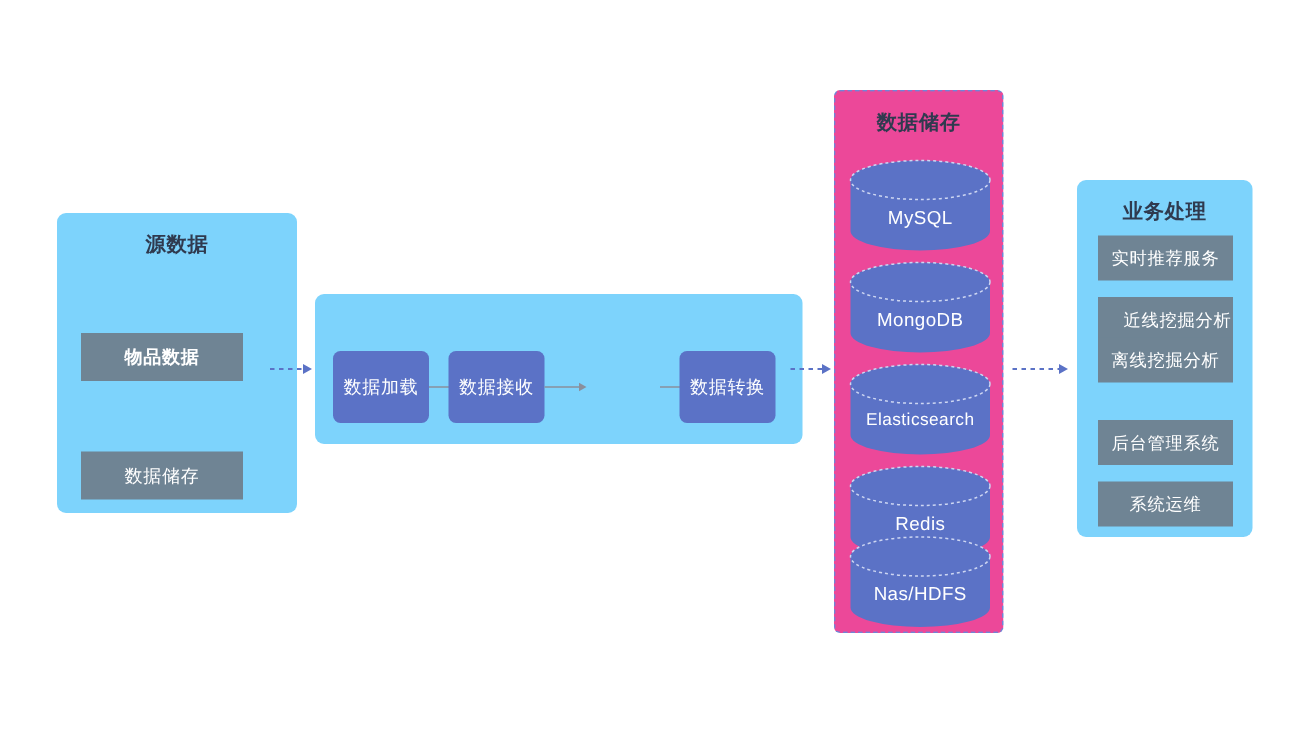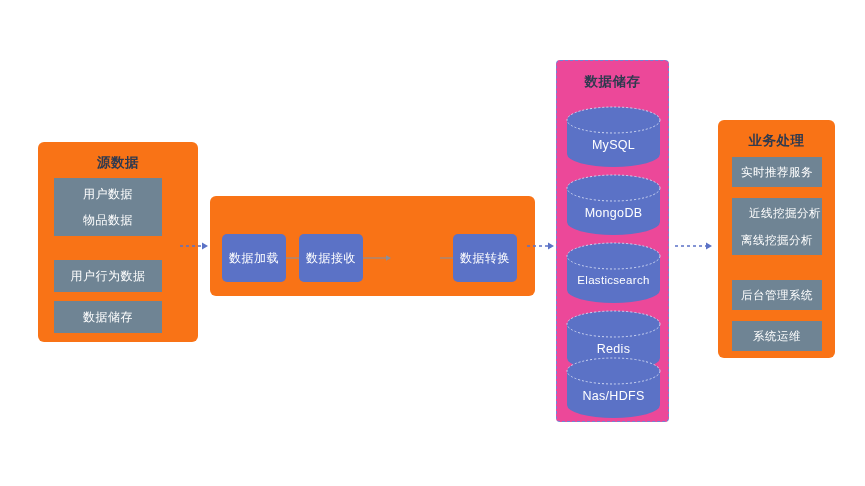--- a/index.html
+++ b/index.html
@@ -15,21 +15,21 @@
   }
   #canvas {
     position: relative;
     width: 865px;
     height: 486px;
   }
 
   
   .panel {
     position: absolute;
-    background: #f97316;
+    background: #7dd3fc;
     border-radius: 6px;
     box-sizing: border-box;
   }
   .panel-title {
     position: absolute;
     left: 0;
     right: 0;
     text-align: center;
     font-size: 13.5px;
     font-weight: bold;
@@ -101,23 +101,21 @@
   }
 </style>
 </head>
 <body>
 
 <div id="canvas">
 
   <div class="panel" style="left:38px; top:142px; width:160px; height:200px;">
     <div class="panel-title" style="top:12px;">源数据</div>
 
-    <div class="chip" style="left:16px; top:36px; width:108px; height:32px;">用户数据</div>
-    <div class="chip" style="left:16px; top:62px; width:108px; height:32px;">物品数据</div>
-    <div class="chip" style="left:16px; top:118px; width:108px; height:32px;">用户行为数据</div>
+    <div class="chip" style="left:16px; top:80px; width:108px; height:32px;font-weight:bold;">物品数据</div>
     <div class="chip" style="left:16px; top:159px; width:108px; height:32px;">数据储存</div>
   </div>
 
   <div class="conn" style="left:180px; top:240px; width:30px; height:12px;">
     <svg width="30" height="12" viewBox="0 0 30 12">
       <line x1="0" y1="6" x2="22" y2="6" stroke="#5b72c6" stroke-width="1.4" stroke-dasharray="3,3"></line>
       <path d="M22,2.6 L28,6 L22,9.4 Z" fill="#5b72c6"></path>
     </svg>
   </div>
 

